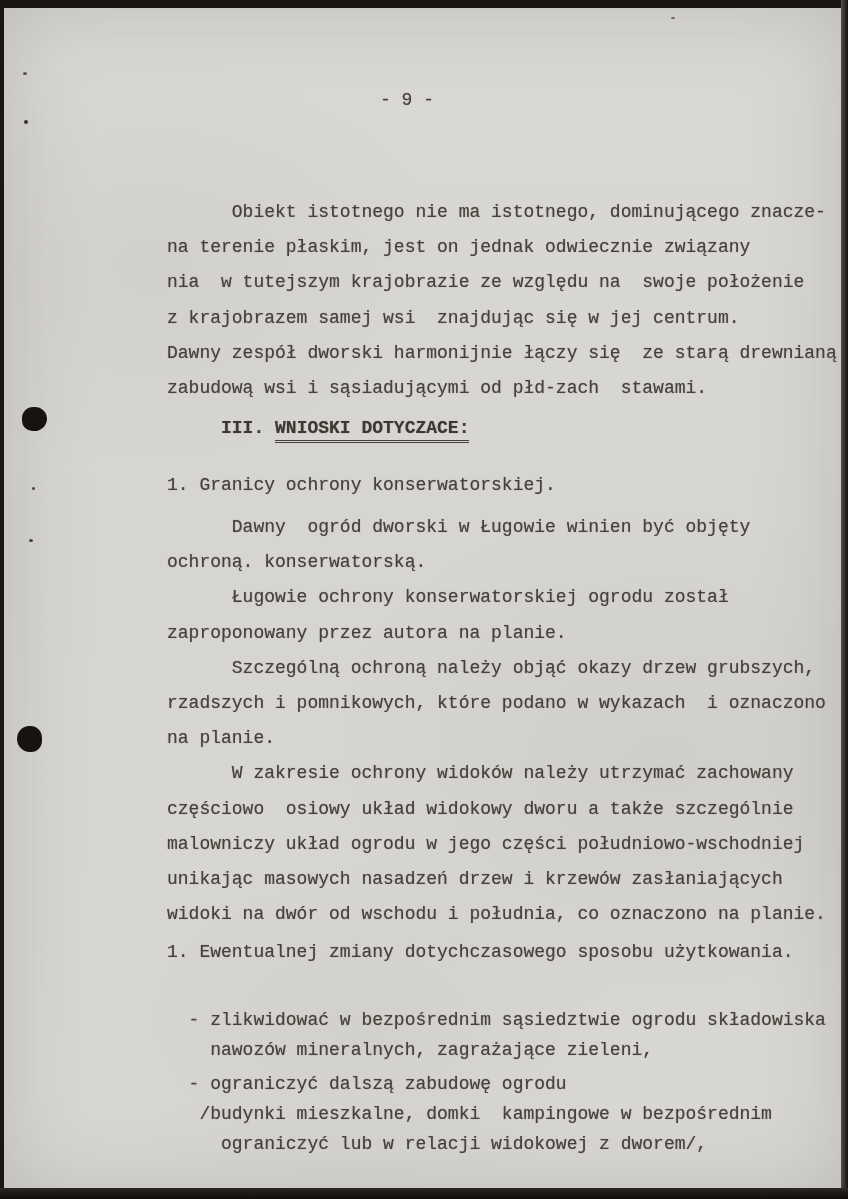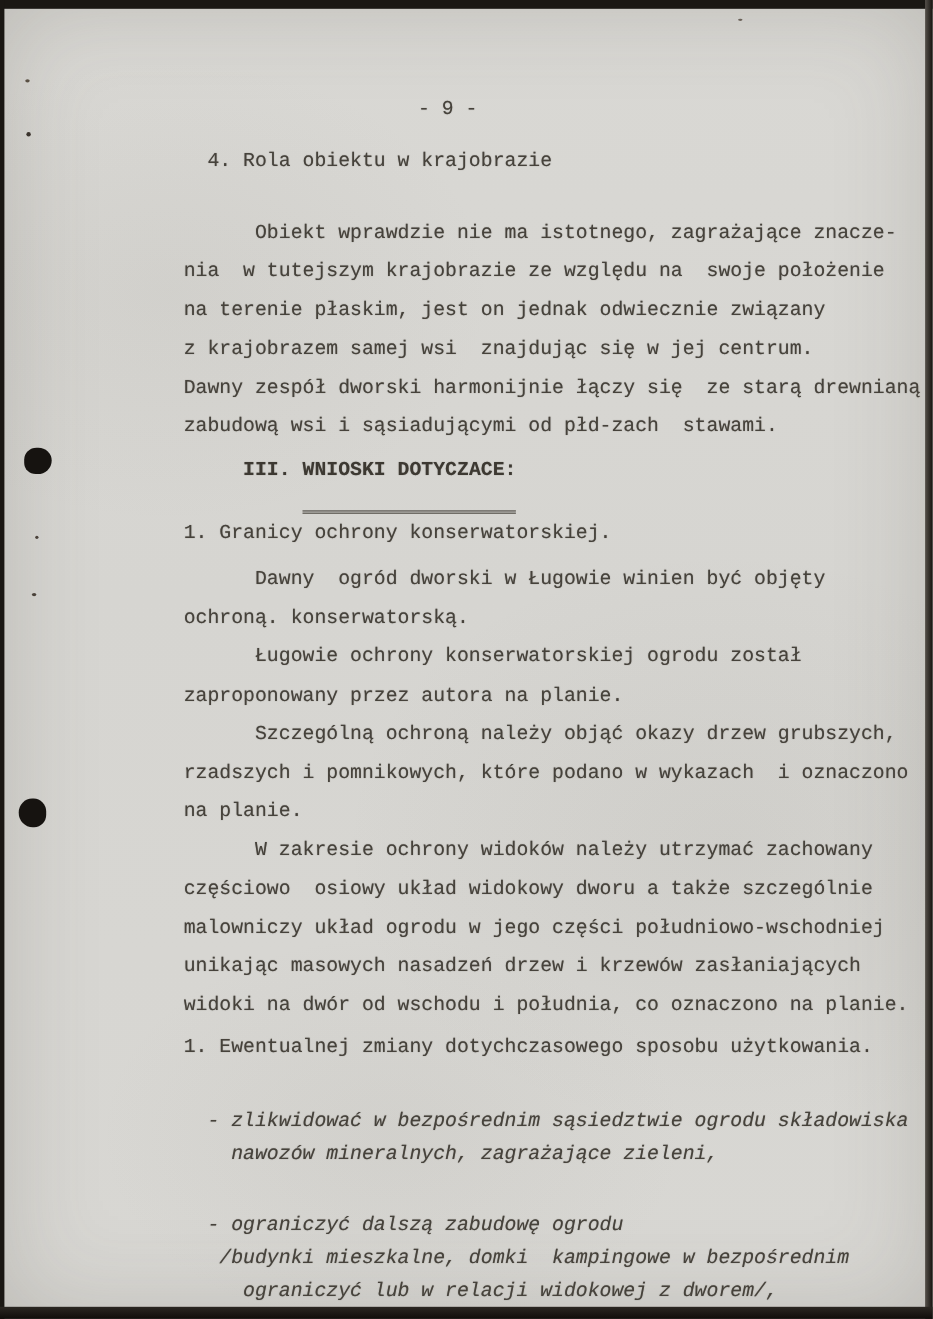--- a/index.html
+++ b/index.html
@@ -17,25 +17,25 @@
     color:#46423b;
   }
   .blk{
     position:absolute;
     font-size:18px;
     line-height:35.2px;
     letter-spacing:0;
     text-shadow:0 0 1px rgba(70,66,59,0.55);
   }
   .blk .line{white-space:pre;}
-  .tight{line-height:30px;font-style:italic;}
+  .tight{line-height:30px;}
   .section-heading{font-weight:bold;color:#3d3932;}
   .underlined{
     border-bottom:3px double #45413a;
-    padding-bottom:26px;
+    padding-bottom:2px;
   }
   
   .edge{position:absolute;background:#1a1713;}
   .edge-top{top:0;left:0;width:848px;height:8px;}
   .edge-left{top:0;left:0;width:4px;height:1199px;}
   .edge-right{top:0;right:0;width:7px;height:1199px;background:linear-gradient(90deg,#55504a,#15120e);}
   .edge-bottom{bottom:0;left:0;width:848px;height:11px;background:linear-gradient(0deg,#100d0a,#2b2722);}
   
   .hole{position:absolute;background:#161310;}
   .hole-1{left:22px;top:407px;width:25px;height:24px;border-radius:48% 52% 55% 45%;}
@@ -50,28 +50,25 @@
 </style>
 </head>
 <body>
 
 <div class="scan">
 
   <div class="blk" style="top:83px;left:380px">
       <div class="line">- 9 -</div>
     </div>
 
-  <div class="blk" style="top:130px;left:167px">
-      <div class="line">  4. Rola obiektu w krajobrazie</div>
-    </div>
 
   <div class="blk" style="top:195px;left:167px">
-      <div class="line">      Obiekt wprawdzie nie ma istotnego, zagrażające znacze-</div>
+      <div class="line">      Obiekt istotnego nie ma istotnego, dominującego znacze-</div>
+      <div class="line">na terenie płaskim, jest on jednak odwiecznie związany</div>
       <div class="line">nia  w tutejszym krajobrazie ze względu na  swoje położenie</div>
-      <div class="line">na terenie płaskim, jest on jednak odwiecznie związany</div>
       <div class="line">z krajobrazem samej wsi  znajdując się w jej centrum.</div>
       <div class="line">Dawny zespół dworski harmonijnie łączy się  ze starą drewnianą</div>
       <div class="line">zabudową wsi i sąsiadującymi od płd-zach  stawami.</div>
     </div>
 
   <div class="blk section-heading" style="top:411px;left:167px">
     <div class="line"><span>     III. </span><span class="underlined">WNIOSKI DOTYCZACE:</span></div>
   </div>
 
   <div class="blk" style="top:468px;left:167px">
@@ -96,21 +93,21 @@
   <div class="blk" style="top:935px;left:167px">
       <div class="line">1. Ewentualnej zmiany dotychczasowego sposobu użytkowania.</div>
     </div>
 
 
   <div class="blk tight" style="top:1005px;left:167px">
       <div class="line">  - zlikwidować w bezpośrednim sąsiedztwie ogrodu składowiska</div>
       <div class="line">    nawozów mineralnych, zagrażające zieleni,</div>
     </div>
 
-  <div class="blk tight" style="top:1099px;left:167px">
+  <div class="blk tight" style="top:1069px;left:167px">
       <div class="line">  - ograniczyć dalszą zabudowę ogrodu</div>
       <div class="line">   /budynki mieszkalne, domki  kampingowe w bezpośrednim</div>
       <div class="line">     ograniczyć lub w relacji widokowej z dworem/,</div>
     </div>
 
   <div class="hole hole-1"></div>
   <div class="hole hole-2"></div>
   <div class="speck speck-1"></div>
   <div class="speck speck-2"></div>
   <div class="speck speck-3"></div>

